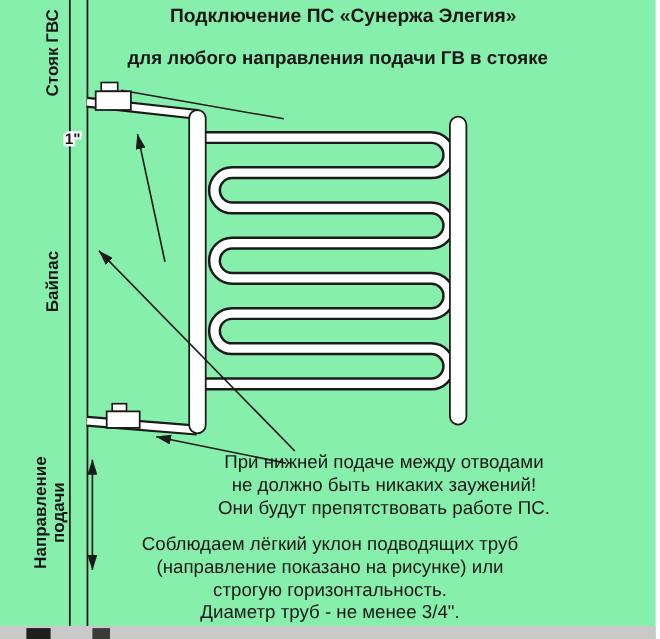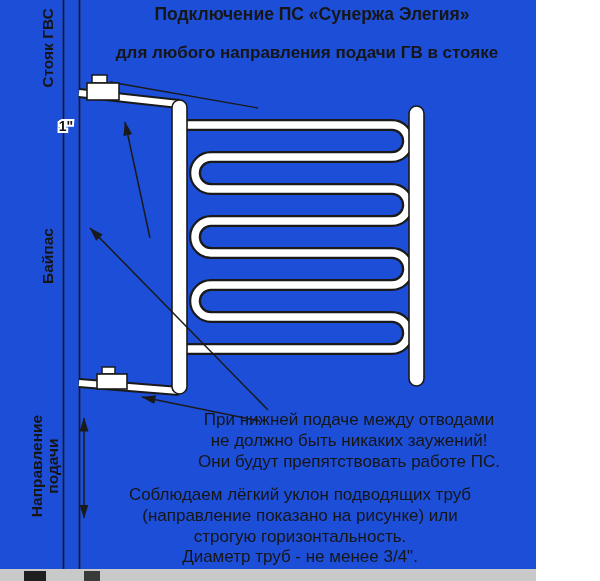--- a/index.html
+++ b/index.html
@@ -1,16 +1,16 @@
 <!DOCTYPE html>
 <html><head>
 <meta charset="utf-8">
 <style>
   html,body{margin:0;padding:0;background:#ffffff;}
-  .stage{position:relative;width:536px;height:581px;background:#1d4ed8;overflow:hidden;}
+  .stage{position:relative;width:596px;height:581px;background:#86efac;overflow:hidden;}
   svg{display:block;}
   text{font-family:"Liberation Sans", sans-serif; fill:#161616;}
   .t-title{font-size:17.5px;font-weight:600;}
   .t-sub{font-size:17px;font-weight:600;}
   .t-note{font-size:17px;font-weight:400;}
   .t-rot{font-size:15.5px;font-weight:700;}
   .t-size{font-size:14px;font-weight:700;}
 </style>
 </head>
 <body>

